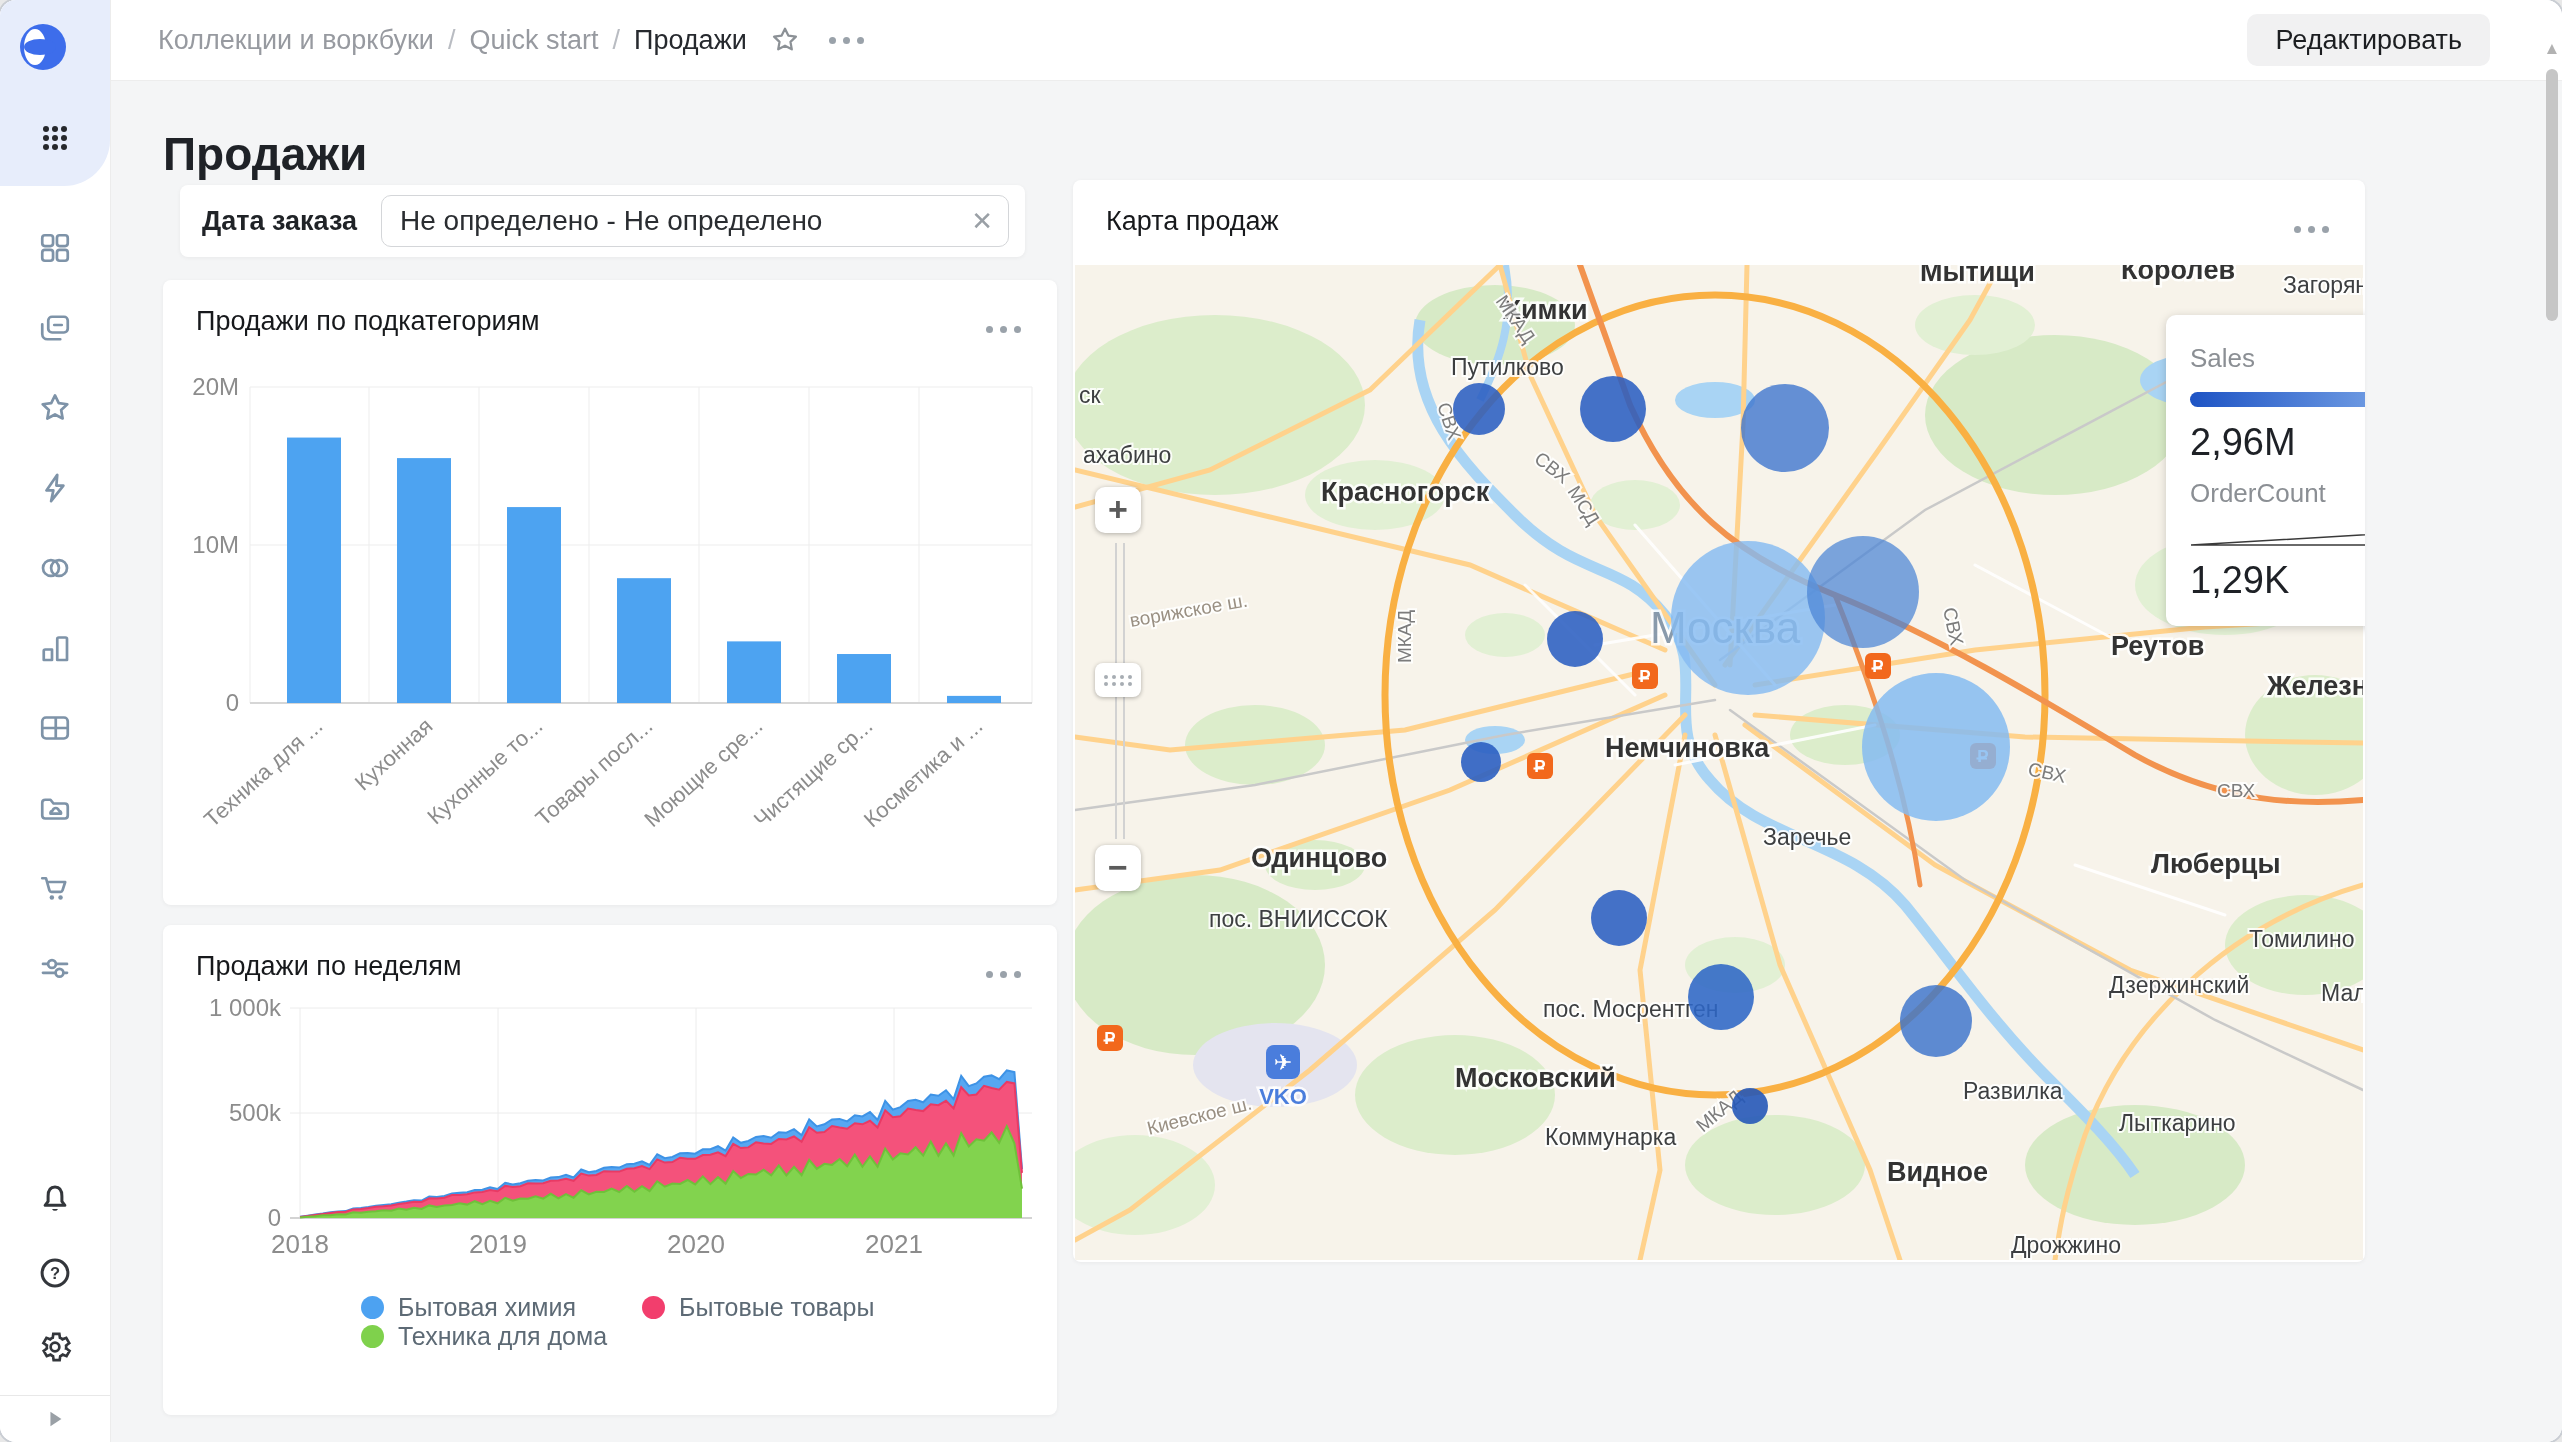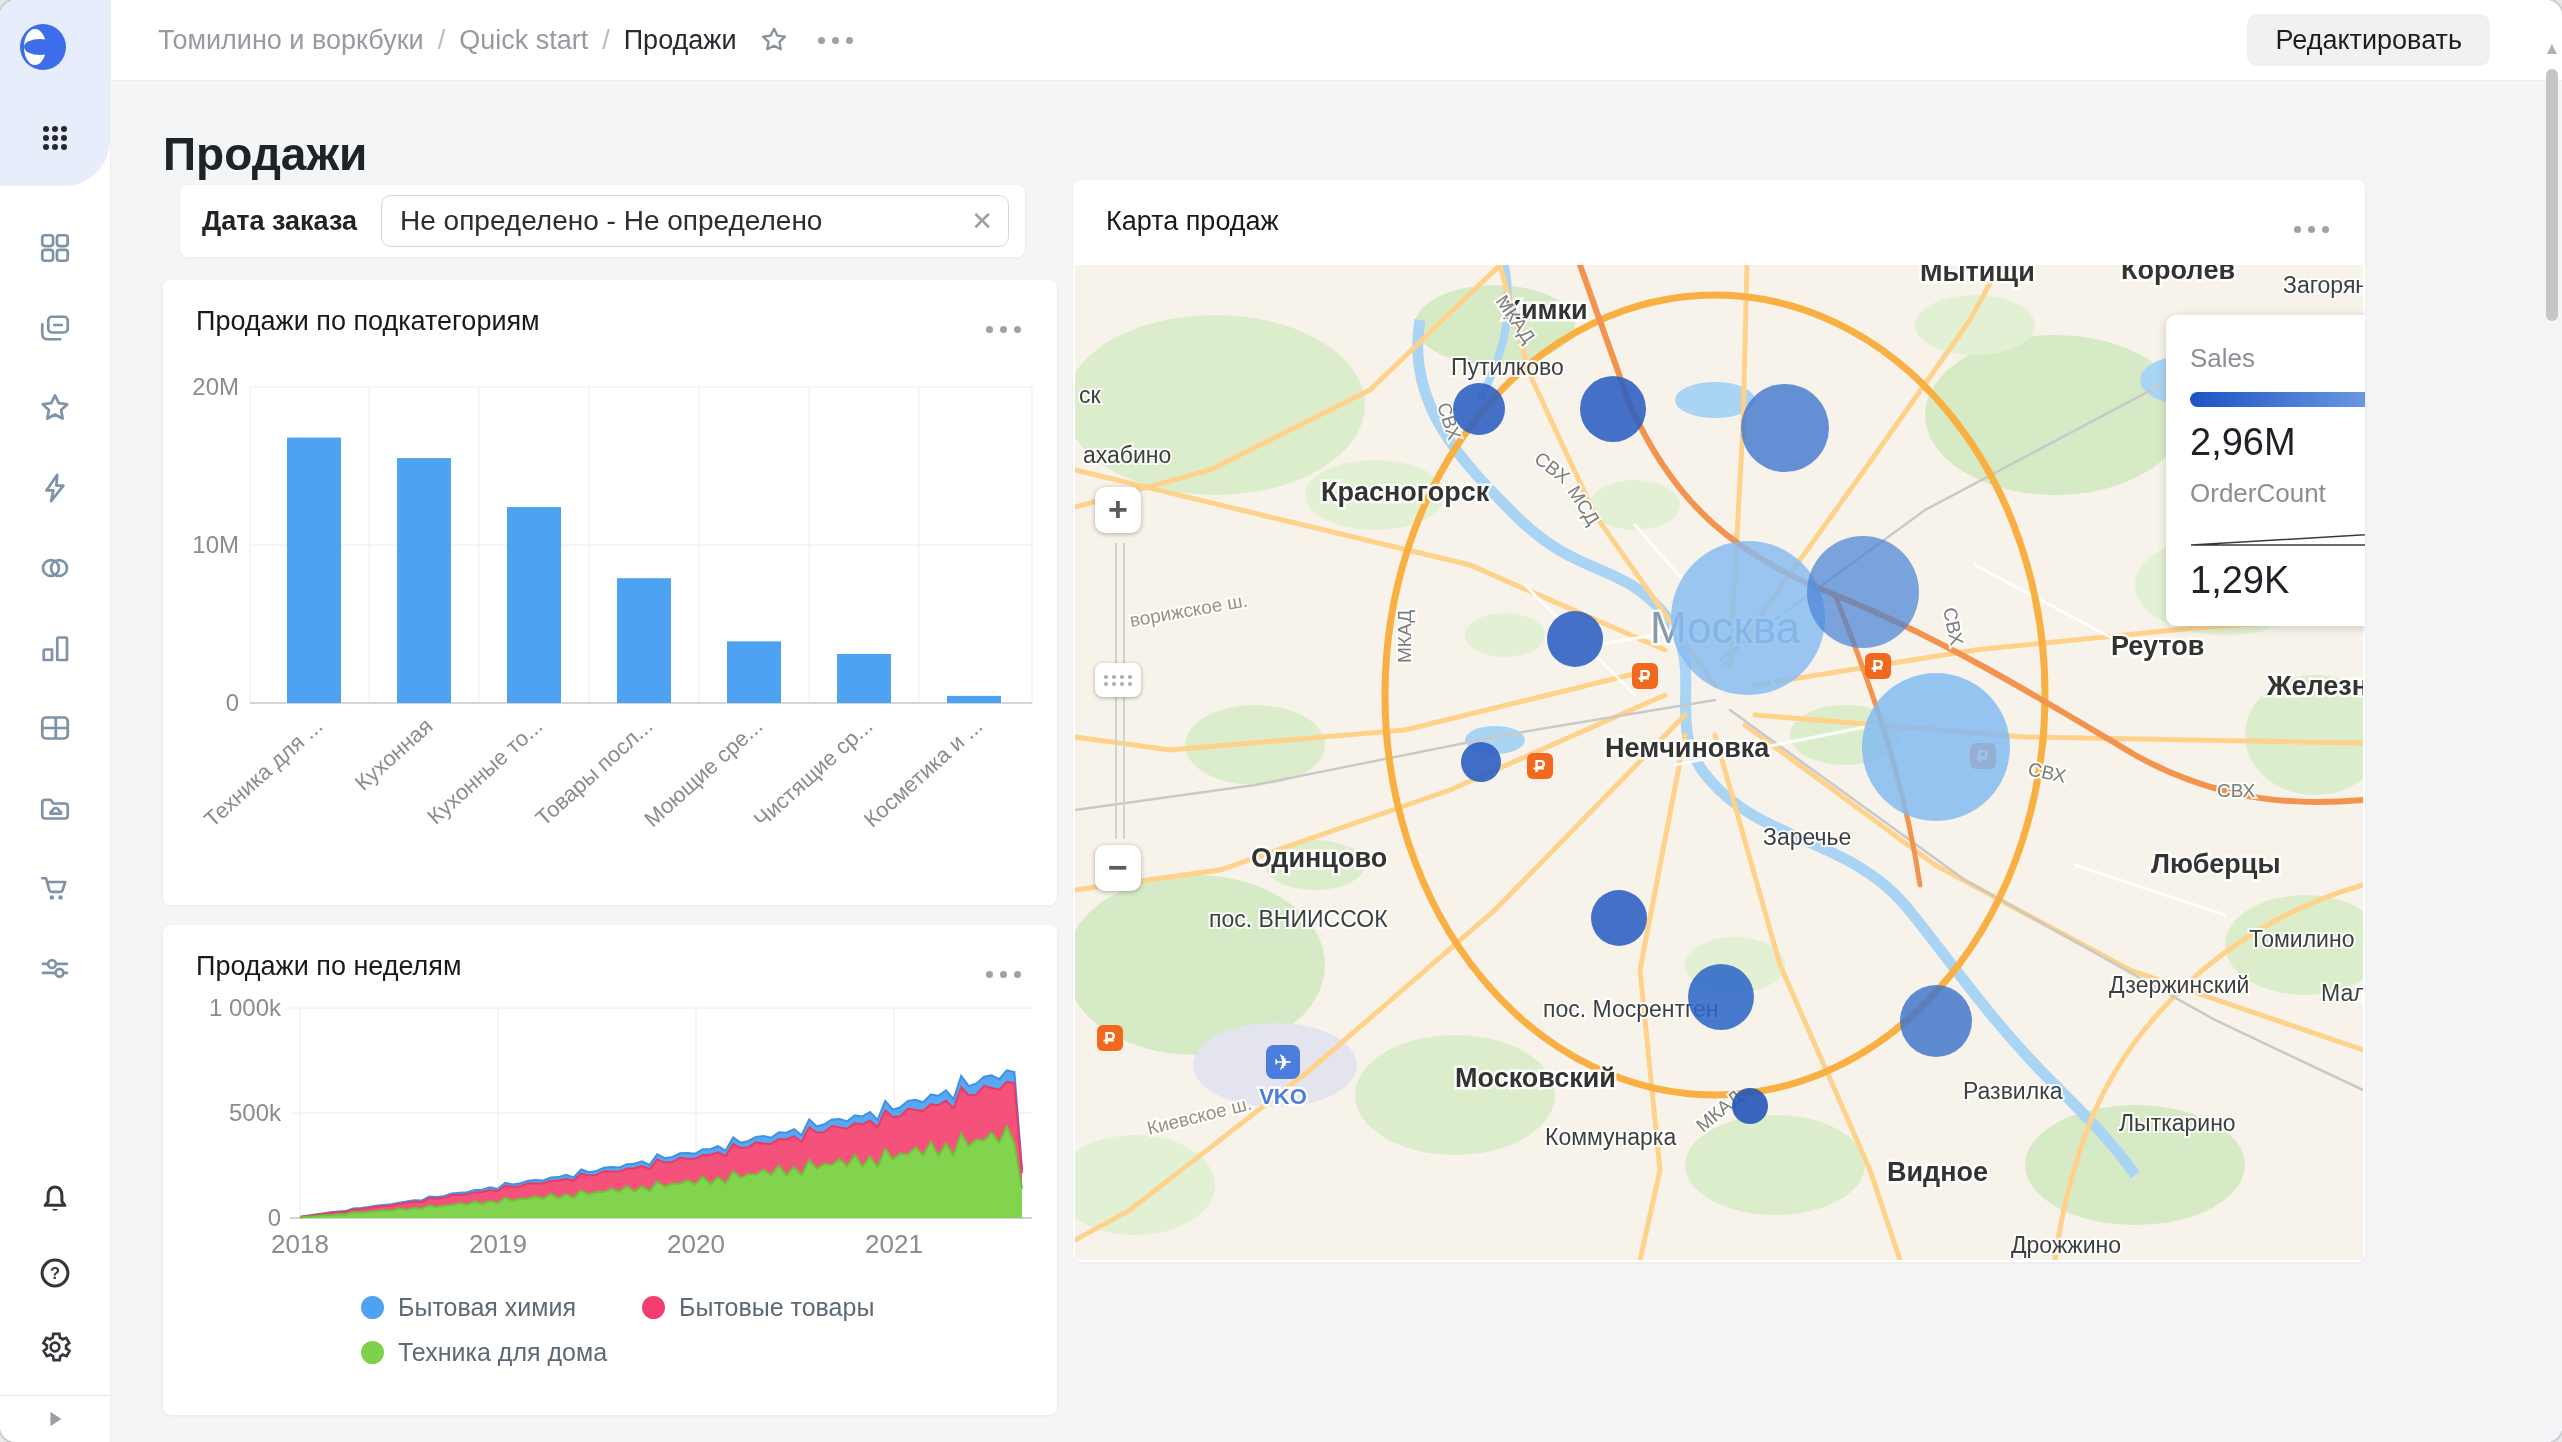--- a/index.html
+++ b/index.html
@@ -43,21 +43,21 @@
   .filter-card{left:70px;top:105px;width:845px;height:72px;display:flex;align-items:center;}
   .filter-label{font-size:27px;font-weight:700;color:#202327;margin-left:22px;white-space:nowrap;}
   .filter-field{position:relative;margin-left:24px;margin-right:16px;flex:1;}
   .filter-input{width:100%;height:52px;box-sizing:border-box;border:1px solid #d4d6d9;border-radius:10px;
                 padding:0 54px 0 18px;font-size:28px;color:#2a2d31;font-family:inherit;background:#fff;}
   .filter-clear{position:absolute;right:16px;top:12px;font-size:26px;color:#9aa0a6;cursor:pointer;line-height:28px;}
   
   .bar-card{left:53px;top:200px;width:894px;height:625px;}
   .area-card{left:53px;top:845px;width:894px;height:490px;}
   .chart-svg{position:absolute;left:0;top:70px;}
-  .area-legend{position:absolute;left:198px;top:368px;width:640px;display:flex;flex-wrap:wrap;row-gap:16px;}
+  .area-legend{position:absolute;left:198px;top:368px;width:640px;display:flex;flex-wrap:wrap;}
   .leg-item{display:flex;align-items:center;margin-right:66px;}
   .leg-dot{width:23px;height:23px;border-radius:50%;margin-right:14px;}
   .leg-label{font-size:25px;color:#5d6a75;}
   
   .map-card{left:963px;top:100px;width:1292px;height:1082px;overflow:hidden;}
   .map-wrap{position:absolute;left:2px;top:85px;width:1484px;height:995px;}
   .ml{paint-order:stroke;stroke:rgba(255,255,255,.85);stroke-width:5px;font-family:"Liberation Sans",sans-serif;}
   .city-bold{font-size:27px;font-weight:700;fill:#333;}
   .city{font-size:23px;font-weight:500;fill:#3d3f41;stroke-width:4px;}
   .road{font-size:19px;font-weight:400;fill:#9a9083;stroke-width:4px;}
@@ -195,21 +195,21 @@
       <div class="expand">
         <svg width="22" height="22" viewBox="0 0 24 24">
             <polygon points="7,4 19,12 7,20" fill="#9aa0a6"></polygon>
           </svg>
       </div>
     </div>
   </aside>
 
   <header class="header">
     <nav class="crumbs">
-      <span class="lnk">Томилино и воркбуки</span>
+      <span class="lnk">Коллекции и воркбуки</span>
       <span class="sep">/</span>
       <span class="lnk">Quick start</span>
       <span class="sep">/</span>
       <span class="cur">Продажи</span>
     </nav>
     <span class="crumb-star">
       <svg width="32" height="32" viewBox="0 0 24 24" fill="none" stroke="#8c9196" stroke-width="1.7" stroke-linejoin="round">
           <path d="M12 3.6 L14.5 8.7 L20.2 9.5 L16.1 13.4 L17.1 19 L12 16.3 L6.9 19 L7.9 13.4 L3.8 9.5 L9.5 8.7 Z"></path>
         </svg>
     </span>

